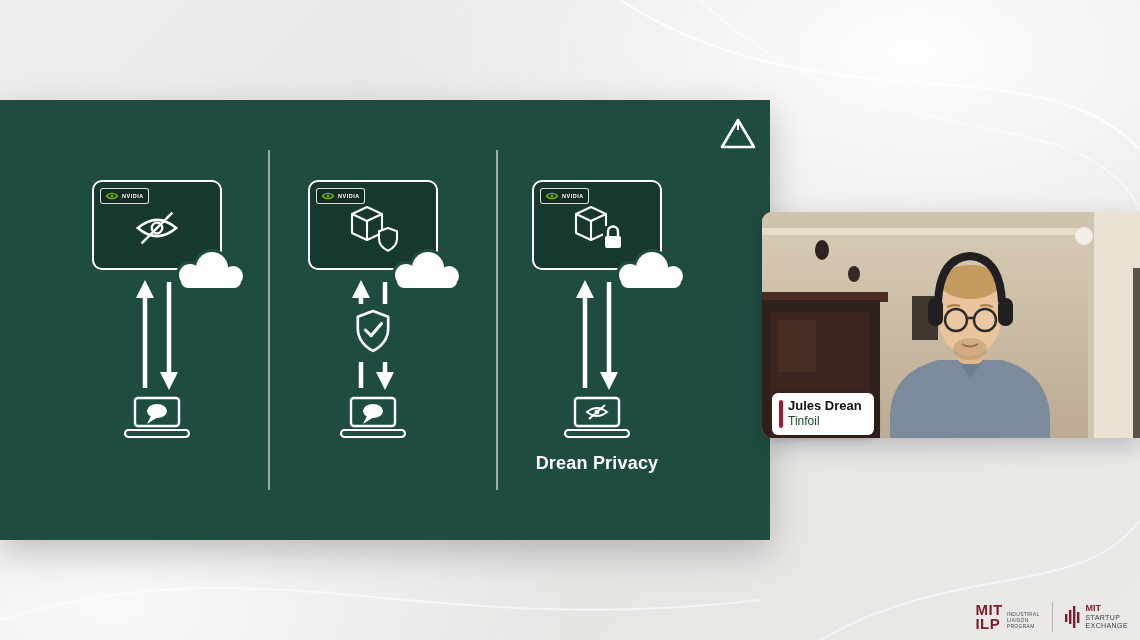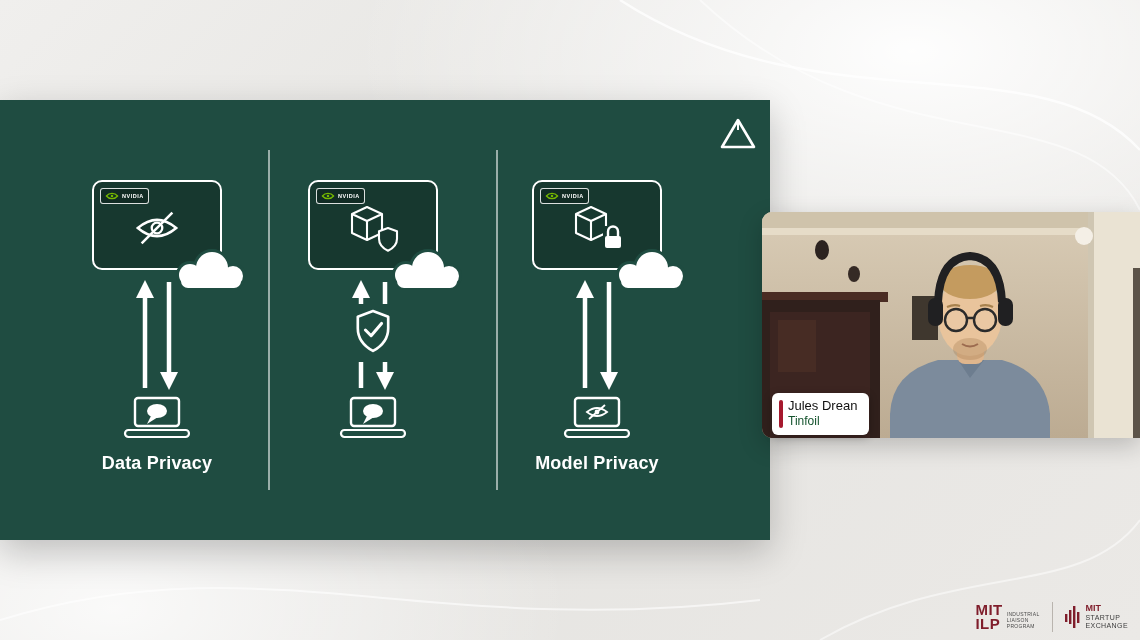--- a/index.html
+++ b/index.html
@@ -56,21 +56,21 @@
   .webcam{
     position:absolute; left:762px; top:212px; width:378px; height:226px;
     border-radius:10px 0 0 10px; overflow:hidden; box-shadow:0 8px 24px rgba(0,0,0,.2);
   }
   .nametag{
     position:absolute; left:772px; top:393px;
     background:#fff; border-radius:6px; padding:5px 12px 6px 16px;
     box-shadow:0 2px 8px rgba(0,0,0,.3);
   }
   .nametag .bar{ position:absolute; left:7px; top:7px; bottom:7px; width:3.5px; background:#a6192e; border-radius:2px; }
-  .nametag .nm{ font-size:13px; font-weight:normal; color:#111; line-height:1.25; }
+  .nametag .nm{ font-size:13px; font-weight:bold; color:#111; line-height:1.25; }
   .nametag .af{ font-size:12px; color:#14532d; line-height:1.25; }
 
   
   .footer{ position:absolute; right:12px; bottom:8px; display:flex; align-items:center; gap:12px;margin-top:34px; }
   .mitilp{ display:flex; gap:4px; align-items:flex-end; }
   .mitilp .big{ color:#7f1d2b; font-weight:bold; font-size:15px; line-height:.95; letter-spacing:.5px; }
   .mitilp .subs{ display:flex; flex-direction:column; justify-content:flex-end; padding-bottom:2px; }
   .mitilp .subs span{ font-size:5px; color:#4a4a4a; line-height:1.25; letter-spacing:.3px; }
   .footer .sep{ width:1px; height:30px; background:#b9b4ae; }
   .sux{ display:flex; align-items:center; gap:5px; }
@@ -133,21 +133,20 @@
         <polygon points="20,2 11,20 29,20" fill="#fff"></polygon>
         <line x1="44" y1="4" x2="44" y2="98" stroke="#fff" stroke-width="4.5"></line>
         <polygon points="44,112 35,94 53,94" fill="#fff"></polygon>
       </svg>
       <svg class="laptop" width="68" height="46" viewBox="0 0 68 46">
         <rect x="12" y="2" width="44" height="28" rx="3" fill="none" stroke="#fff" stroke-width="2.4"></rect>
         <rect x="2" y="34" width="64" height="7" rx="3.5" fill="none" stroke="#fff" stroke-width="2.2"></rect>
         <ellipse cx="34" cy="15" rx="10" ry="7" fill="#fff"></ellipse>
         <polygon points="28,20 24,28 35,21" fill="#fff"></polygon>
       </svg>
-      <div class="col-label">Data Privacy</div>
     </div>
 
     <div class="col col2">
       <div class="gpu-card">
         <div class="chip">
           <svg width="14" height="10" viewBox="0 0 20 14">
             <path d="M2 7 C6 2 14 2 18 7 C14 12 6 12 2 7 Z" fill="none" stroke="#76b900" stroke-width="1.8"></path>
             <circle cx="10" cy="7" r="1.8" fill="#76b900"></circle>
           </svg>
           <span class="chip-label">NVIDIA</span>
@@ -231,21 +230,21 @@
         <line x1="44" y1="4" x2="44" y2="98" stroke="#fff" stroke-width="4.5"></line>
         <polygon points="44,112 35,94 53,94" fill="#fff"></polygon>
       </svg>
       <svg class="laptop" width="68" height="46" viewBox="0 0 68 46">
         <rect x="12" y="2" width="44" height="28" rx="3" fill="none" stroke="#fff" stroke-width="2.4"></rect>
         <rect x="2" y="34" width="64" height="7" rx="3.5" fill="none" stroke="#fff" stroke-width="2.2"></rect>
         <path d="M24 16 Q34 8 44 16 Q34 24 24 16 Z" fill="none" stroke="#fff" stroke-width="1.9"></path>
         <circle cx="34" cy="16" r="2.4" fill="#fff"></circle>
         <line x1="26" y1="23" x2="42" y2="9" stroke="#fff" stroke-width="1.9"></line>
       </svg>
-      <div class="col-label">Model Privacy</div>
+      <div class="col-label">Drean Privacy</div>
     </div>
   </div>
 
   <div class="webcam">
     <svg width="378" height="226" viewBox="0 0 378 226">
       <defs>
         <linearGradient id="wall" x1="0" y1="0" x2="0" y2="1">
           <stop offset="0" stop-color="#d9ccb6"></stop>
             <stop offset="1" stop-color="#bcab92"></stop>
         </linearGradient>

